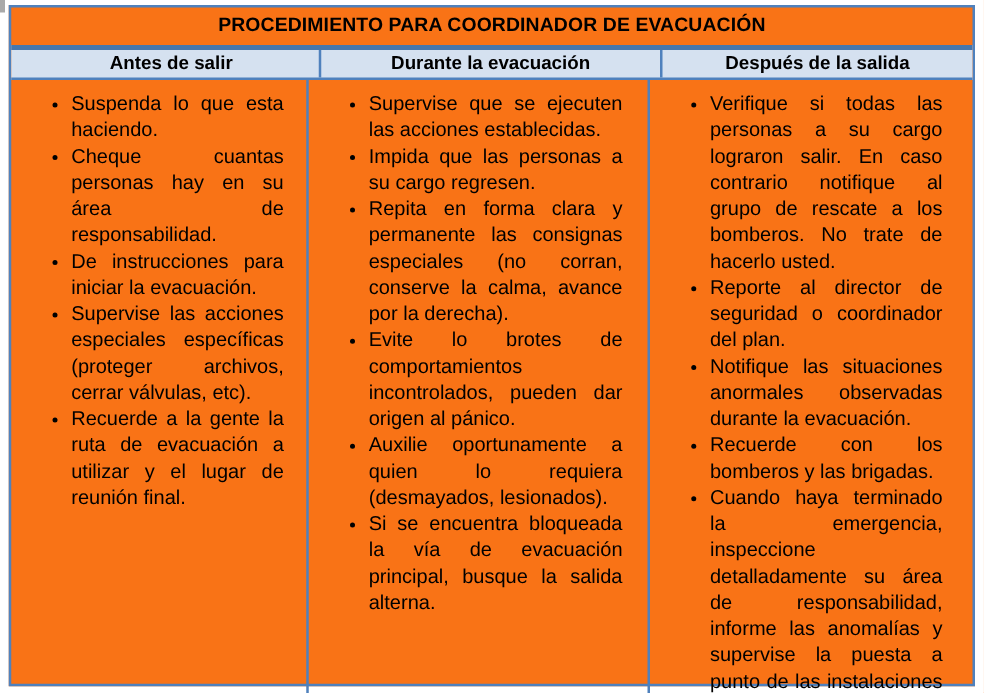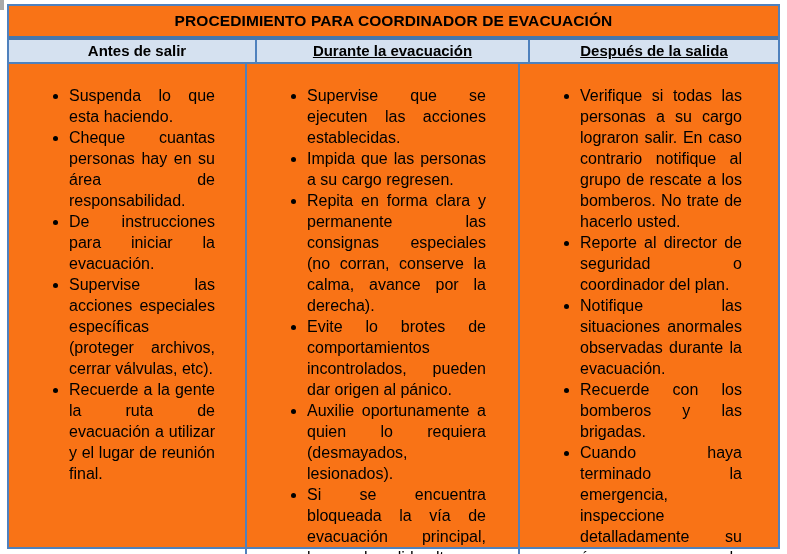--- a/index.html
+++ b/index.html
@@ -44,33 +44,33 @@
     border-top: 4px solid var(--border-blue-dark);
     border-bottom: 2px solid var(--border-blue);
     padding-left: 10px;
   }
   .header-cell {
     font-weight: bold;
     font-size: 15px;
     text-align: center;
     padding: 2px 2px 3px 2px;
   }
-  .header-cell + .header-cell { border-left: 2px solid var(--border-blue); text-decoration: underline; }
+  .header-cell + .header-cell { border-left: 2px solid var(--border-blue); }
   .body-row {
     display: grid;
     grid-template-columns: 236px 273px 1fr;
   }
   .body-cell {
     font-size: 16px;
     line-height: 21px;
     padding-top: 9px;
   }
   .body-cell + .body-cell { border-left: 2px solid var(--border-blue); }
   .body-cell ul {
-    margin: 12px;
+    margin: 0;
     padding-left: 48px;
     list-style: disc;
   }
   .body-cell li {
     text-align: justify;
     margin: 0;
     padding: 0;
   }
   .col-1 li { padding-right: 18px; }
   .col-2 li { padding-right: 20px; }

